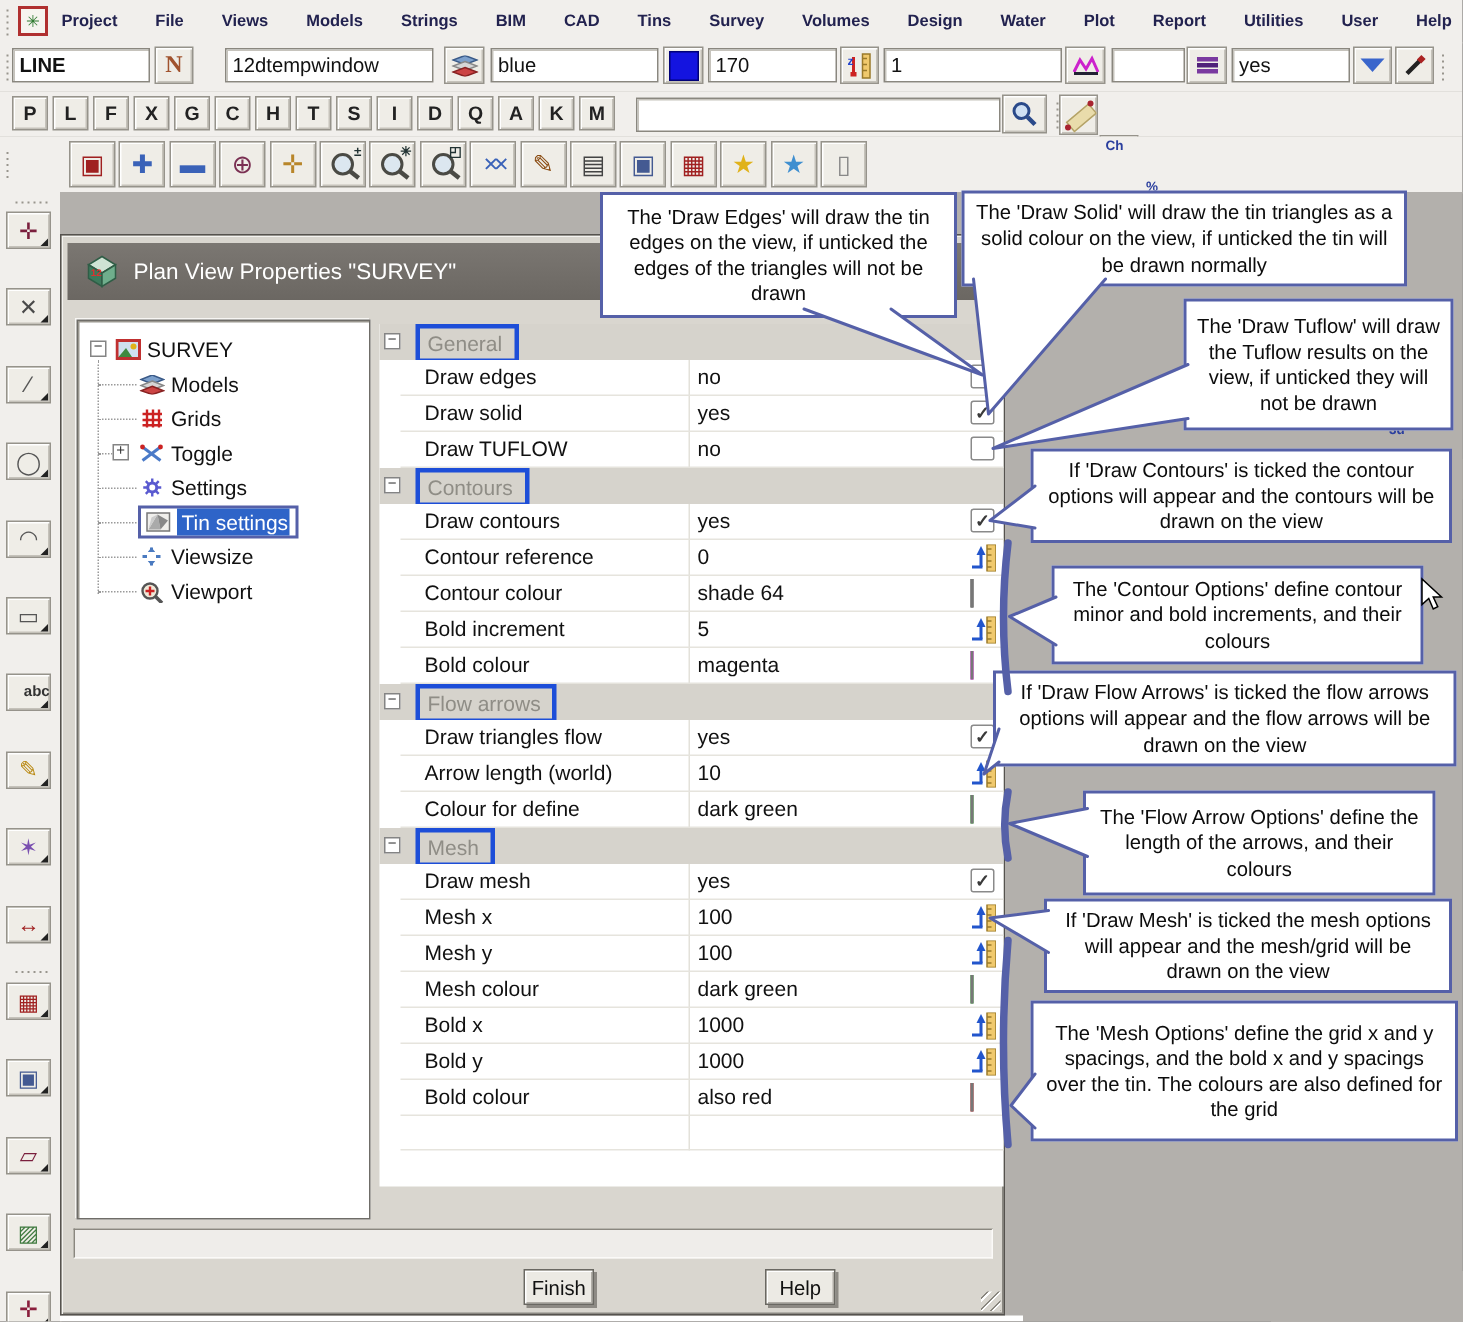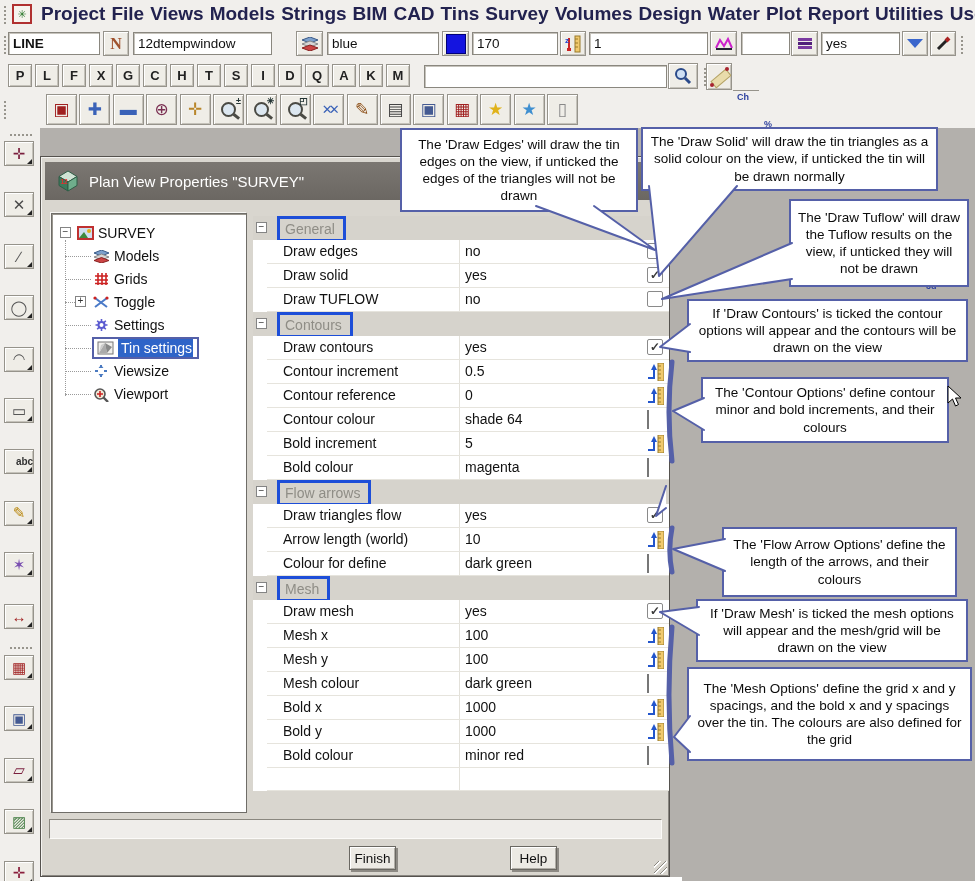--- a/index.html
+++ b/index.html
@@ -3,21 +3,21 @@
 <meta charset="utf-8">
 <style>
   html,body{margin:0;padding:0;background:#888}
   #stage{position:relative;width:975px;height:881px;overflow:hidden;background:#b3b0ac;
          font-family:"Liberation Sans",sans-serif;-webkit-font-smoothing:antialiased}
   .tb{position:absolute;background:#f1efec}
   .grip{position:absolute;width:5px;background-image:radial-gradient(#98958d 30%,transparent 32%);background-size:4px 4px;background-position:1px 1px}
   
   #menubar{left:0;top:0;width:975px;height:28px;border-bottom:1px solid #dcd9d4;display:block}
   #menurow{position:absolute;left:38px;right:4px;top:0;height:28px;display:flex;justify-content:space-between;align-items:center}
-  .menu-item{font-size:19px;font-weight:bold;color:#22224f;padding:0 3px;cursor:default}
+  .menu-item{font-size:11px;font-weight:bold;color:#22224f;padding:0 3px;cursor:default}
   #appicon{position:absolute;left:12px;top:4px;width:20px;height:20px;background:#f6f4ef;border:2px solid #b03030;box-sizing:border-box;
            display:flex;align-items:center;justify-content:center;font-size:11px;color:#2f7a2f}
   
   #row2{left:0;top:28px;width:975px;height:33px}
   #row3{left:0;top:61px;width:975px;height:30px}
   #row4{left:0;top:91px;width:975px;height:37px;border-bottom:1px solid #c9c6c0}
   .field{position:absolute;background:#fff;border:1px solid #8a877f;box-shadow:inset 1px 1px 0 #c6c3bc;
          font-family:"Liberation Sans",sans-serif;font-size:13.5px;color:#111;padding:0 4px;box-sizing:border-box;height:23px}
   .btn3d{position:absolute;background:#efede7;border:1px solid #96938b;box-shadow:inset 1px 1px 0 #fff,inset -1px -1px 0 #c5c2ba;
          box-sizing:border-box;display:flex;align-items:center;justify-content:center;cursor:default;padding:0}
@@ -110,21 +110,21 @@
         <span class="menu-item">Help</span>
       </div>
   </div>
 
   <div class="tb" id="row2">
     <div class="grip" style="left:2px;top:6px;height:20px"></div>
     <input class="field" style="left: 8px; top: 4px; width: 92px; font-weight: bold;" value="LINE">
     <button class="btn3d" style="left:103px;top:3px;width:26px;height:25px">
       <span style="font-family:'Liberation Serif',serif;font-weight:bold;font-size:16px;color:#a0522d">N</span>
     </button>
-    <input class="field" style="left: 133px; top: 4px; width: 139px;" value="12dtempwindow">
+    <input class="field" style="left: 150px; top: 4px; width: 139px;" value="12dtempwindow">
     <button class="btn3d" style="left:296px;top:3px;width:27px;height:25px">
       <svg width="18" height="14">
           <polygon points="9,0 17,3 9,6 1,3" fill="#7ca0cc" stroke="#3a5a88"></polygon>
           <polygon points="9,4 17,7 9,10 1,7" fill="#d6d6d6" stroke="#888"></polygon>
           <polygon points="9,8 17,11 9,14 1,11" fill="#c44" stroke="#822"></polygon>
         </svg>
     </button>
     <input class="field" style="left: 327px; top: 4px; width: 112px;" value="blue">
     <button class="btn3d" style="left:442px;top:3px;width:27px;height:25px">
       <span style="display:block;width:18px;height:18px;background:#1414e0;border:1px solid #000078"></span>
@@ -521,34 +521,20 @@
           </span>
         </div>
         <div class="prow">
           <span class="plabel">Draw contours</span>
           <span class="pvalue">yes</span>
           <span class="pctrl">
             <span class="cb">✓</span>
           </span>
         </div>
         <div class="prow">
-          <span class="plabel">Contour increment</span>
-          <span class="pvalue">0.5</span>
-          <span class="pctrl"><svg width="17" height="18">
-              <rect x="11" y="0" width="6" height="18" fill="#f0c96d" stroke="#9a7a2a"></rect>
-              <line x1="11" y1="3" x2="14" y2="3" stroke="#9a7a2a"></line>
-              <line x1="11" y1="7" x2="14" y2="7" stroke="#9a7a2a"></line>
-              <line x1="11" y1="11" x2="14" y2="11" stroke="#9a7a2a"></line>
-              <line x1="11" y1="15" x2="14" y2="15" stroke="#9a7a2a"></line>
-              <line x1="7" y1="6" x2="7" y2="15" stroke="#2255cc" stroke-width="2"></line>
-              <line x1="1" y1="15" x2="8" y2="15" stroke="#2255cc" stroke-width="2"></line>
-              <polygon points="7,1 4,7 10,7" fill="#2255cc"></polygon>
-            </svg></span>
-        </div>
-        <div class="prow">
           <span class="plabel">Contour reference</span>
           <span class="pvalue">0</span>
           <span class="pctrl"><svg width="17" height="18">
               <rect x="11" y="0" width="6" height="18" fill="#f0c96d" stroke="#9a7a2a"></rect>
               <line x1="11" y1="3" x2="14" y2="3" stroke="#9a7a2a"></line>
               <line x1="11" y1="7" x2="14" y2="7" stroke="#9a7a2a"></line>
               <line x1="11" y1="11" x2="14" y2="11" stroke="#9a7a2a"></line>
               <line x1="11" y1="15" x2="14" y2="15" stroke="#9a7a2a"></line>
               <line x1="7" y1="6" x2="7" y2="15" stroke="#2255cc" stroke-width="2"></line>
               <line x1="1" y1="15" x2="8" y2="15" stroke="#2255cc" stroke-width="2"></line>
@@ -680,21 +666,21 @@
               <line x1="11" y1="7" x2="14" y2="7" stroke="#9a7a2a"></line>
               <line x1="11" y1="11" x2="14" y2="11" stroke="#9a7a2a"></line>
               <line x1="11" y1="15" x2="14" y2="15" stroke="#9a7a2a"></line>
               <line x1="7" y1="6" x2="7" y2="15" stroke="#2255cc" stroke-width="2"></line>
               <line x1="1" y1="15" x2="8" y2="15" stroke="#2255cc" stroke-width="2"></line>
               <polygon points="7,1 4,7 10,7" fill="#2255cc"></polygon>
             </svg></span>
         </div>
         <div class="prow">
           <span class="plabel">Bold colour</span>
-          <span class="pvalue">minor red</span>
+          <span class="pvalue">also red</span>
           <span class="pctrl"><span class="swatch" style="background: rgb(204, 20, 20);"></span></span>
         </div>
         <div class="prow" style="height: 23px;"></div>
       </div>
 
     <div id="msgbar"></div>
     <button class="dlgbtn" style="left:308px;top:689px">Finish</button>
     <button class="dlgbtn" style="left:469px;top:689px">Help</button>
     <div id="resize-grip"></div>
   </div>
@@ -706,20 +692,23 @@
       <span>The 'Draw Solid' will draw the tin triangles as a solid colour on the view, if unticked the tin will be drawn normally</span>
     </div>
   <div class="callout" style="left:789px;top:199px;width:180px;height:88px">
       <span>The 'Draw Tuflow' will draw the Tuflow results on the view, if unticked they will not be drawn</span>
     </div>
   <div class="callout" style="left:687px;top:299px;width:281px;height:63px">
       <span>If 'Draw Contours' is ticked the contour options will appear and the contours will be drawn on the view</span>
     </div>
   <div class="callout" style="left:701px;top:377px;width:248px;height:66px">
       <span>The 'Contour Options' define contour minor and bold increments, and their colours</span>
+    </div>
+  <div class="callout" style="left:662px;top:447px;width:309px;height:64px">
+      <span>If 'Draw Flow Arrows' is ticked the flow arrows options will appear and the flow arrows will be drawn on the view</span>
     </div>
   <div class="callout" style="left:722px;top:527px;width:235px;height:70px">
       <span>The 'Flow Arrow Options' define the length of the arrows, and their colours</span>
     </div>
   <div class="callout" style="left:696px;top:599px;width:272px;height:63px">
       <span>If 'Draw Mesh' is ticked the mesh options will appear and the mesh/grid will be drawn on the view</span>
     </div>
   <div class="callout" style="left:687px;top:667px;width:285px;height:94px">
       <span>The 'Mesh Options' define the grid x and y spacings, and the bold x and y spacings over the tin. The colours are also defined for the grid</span>
     </div>

